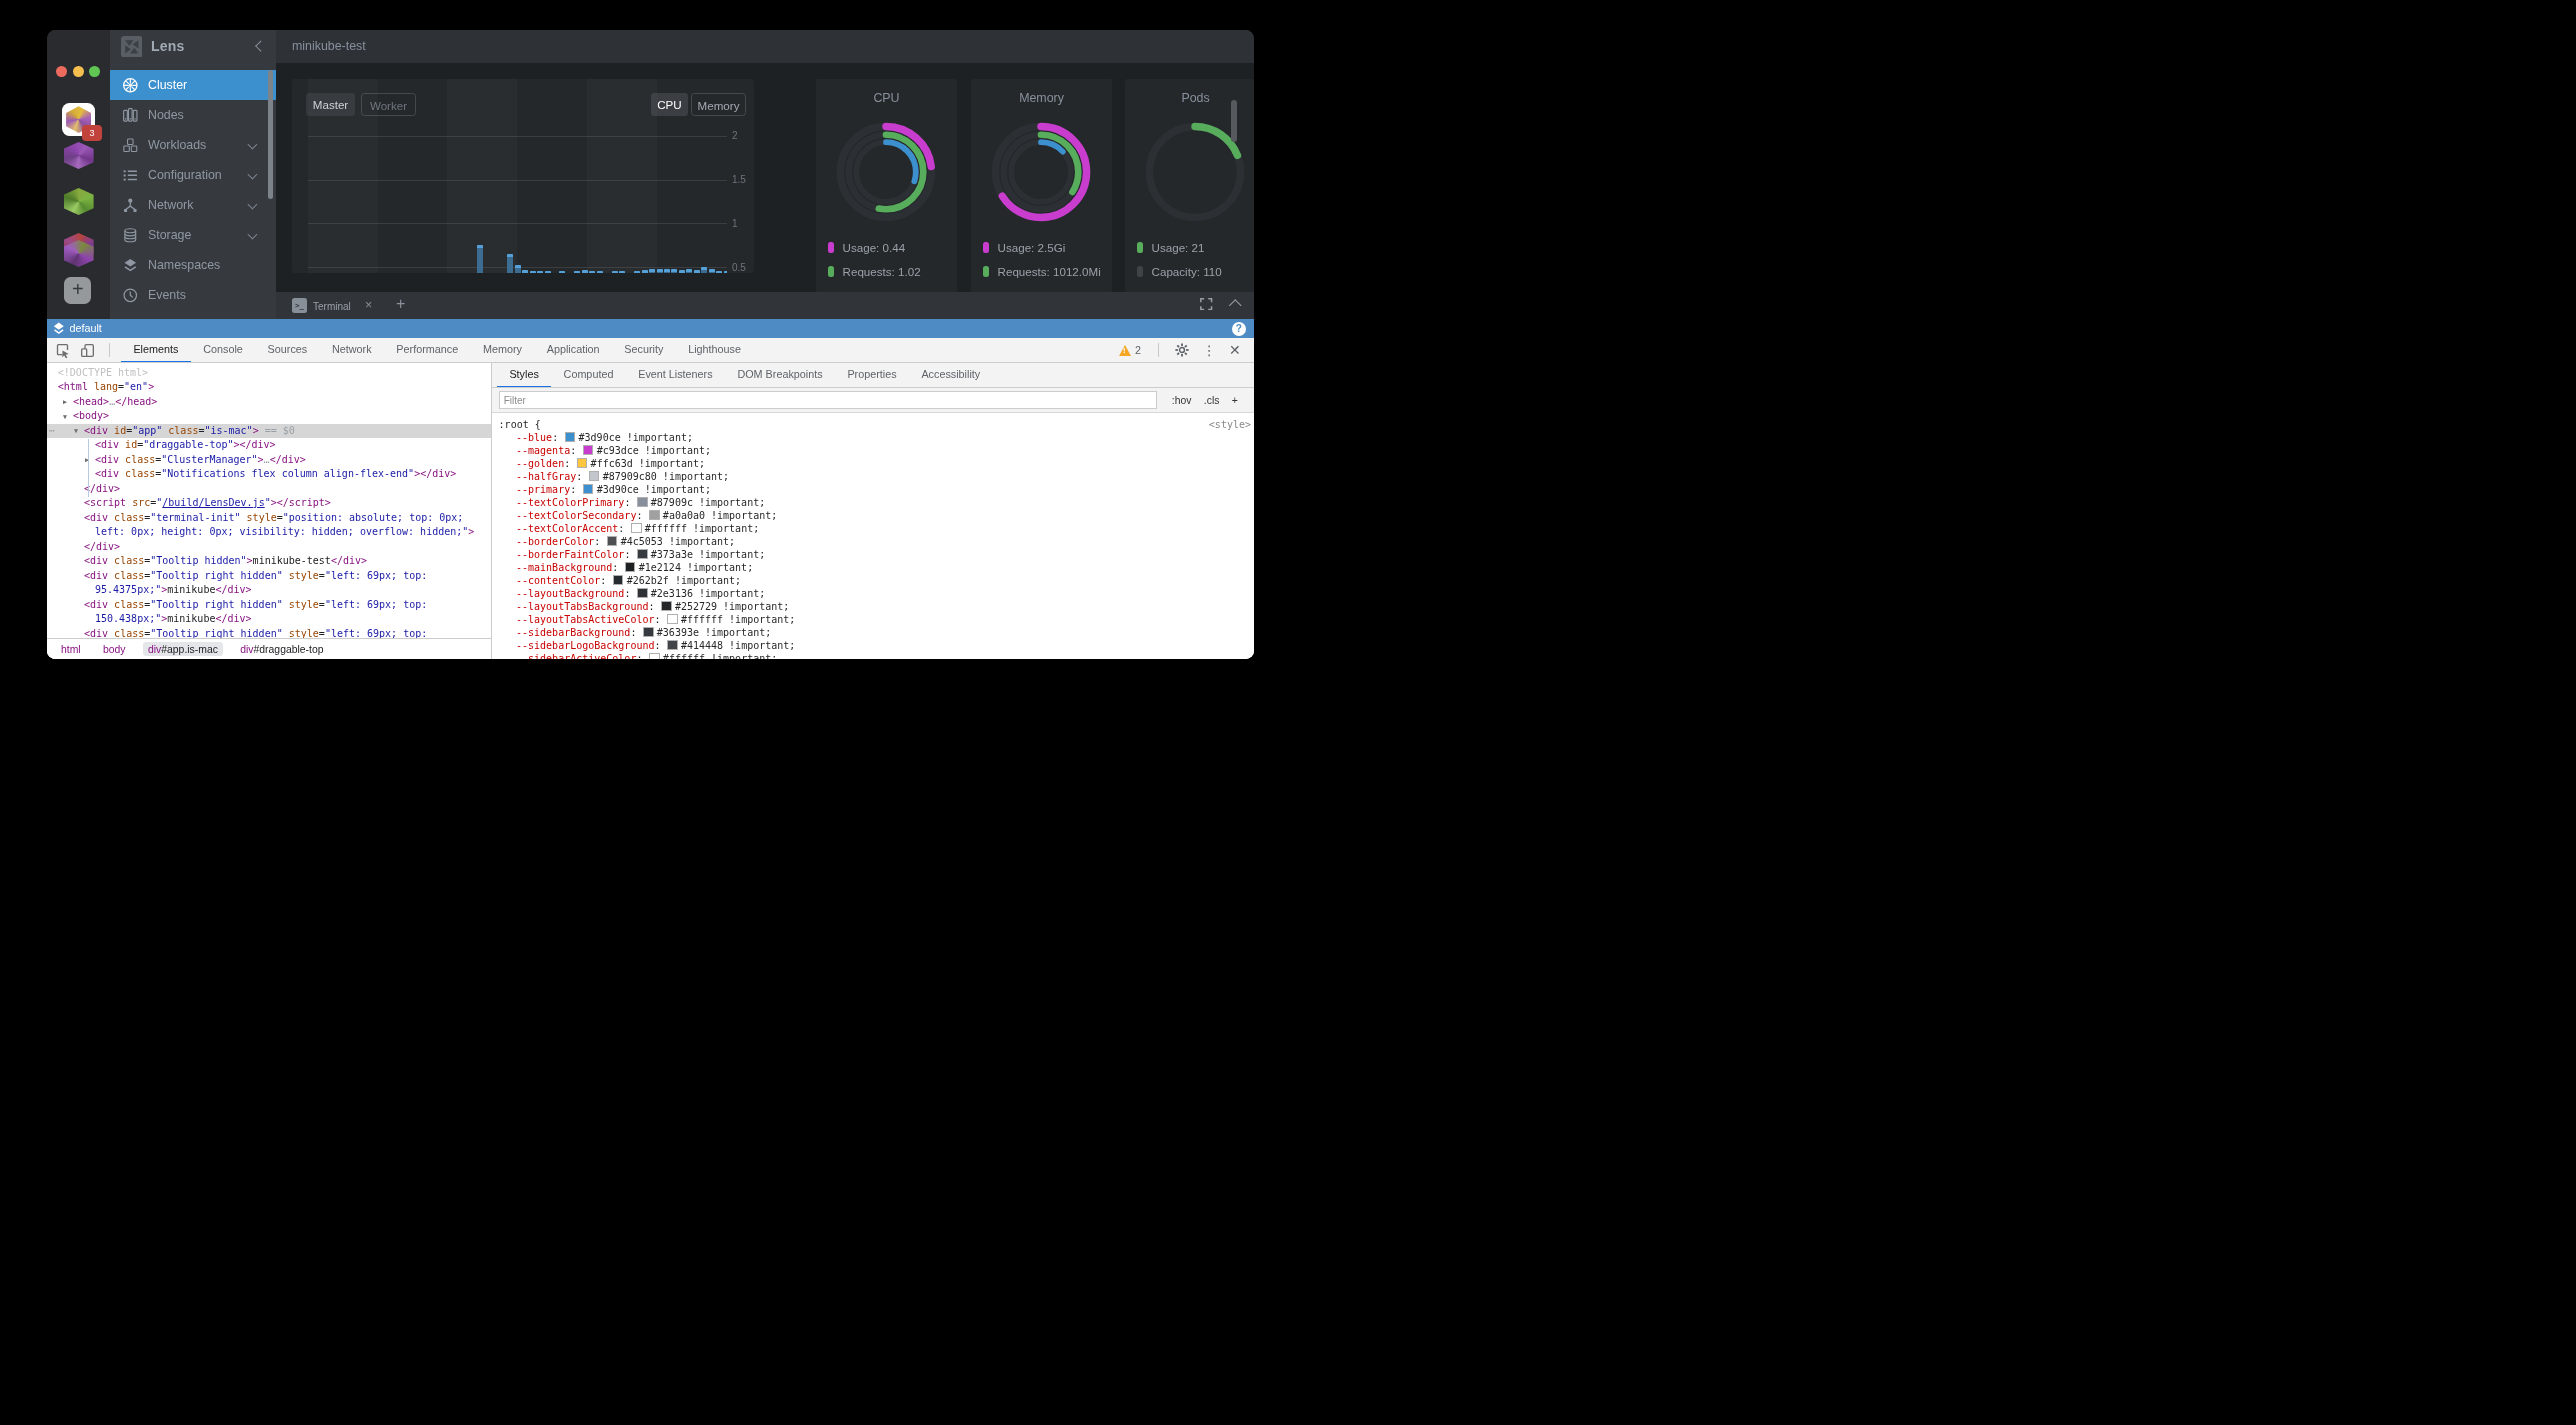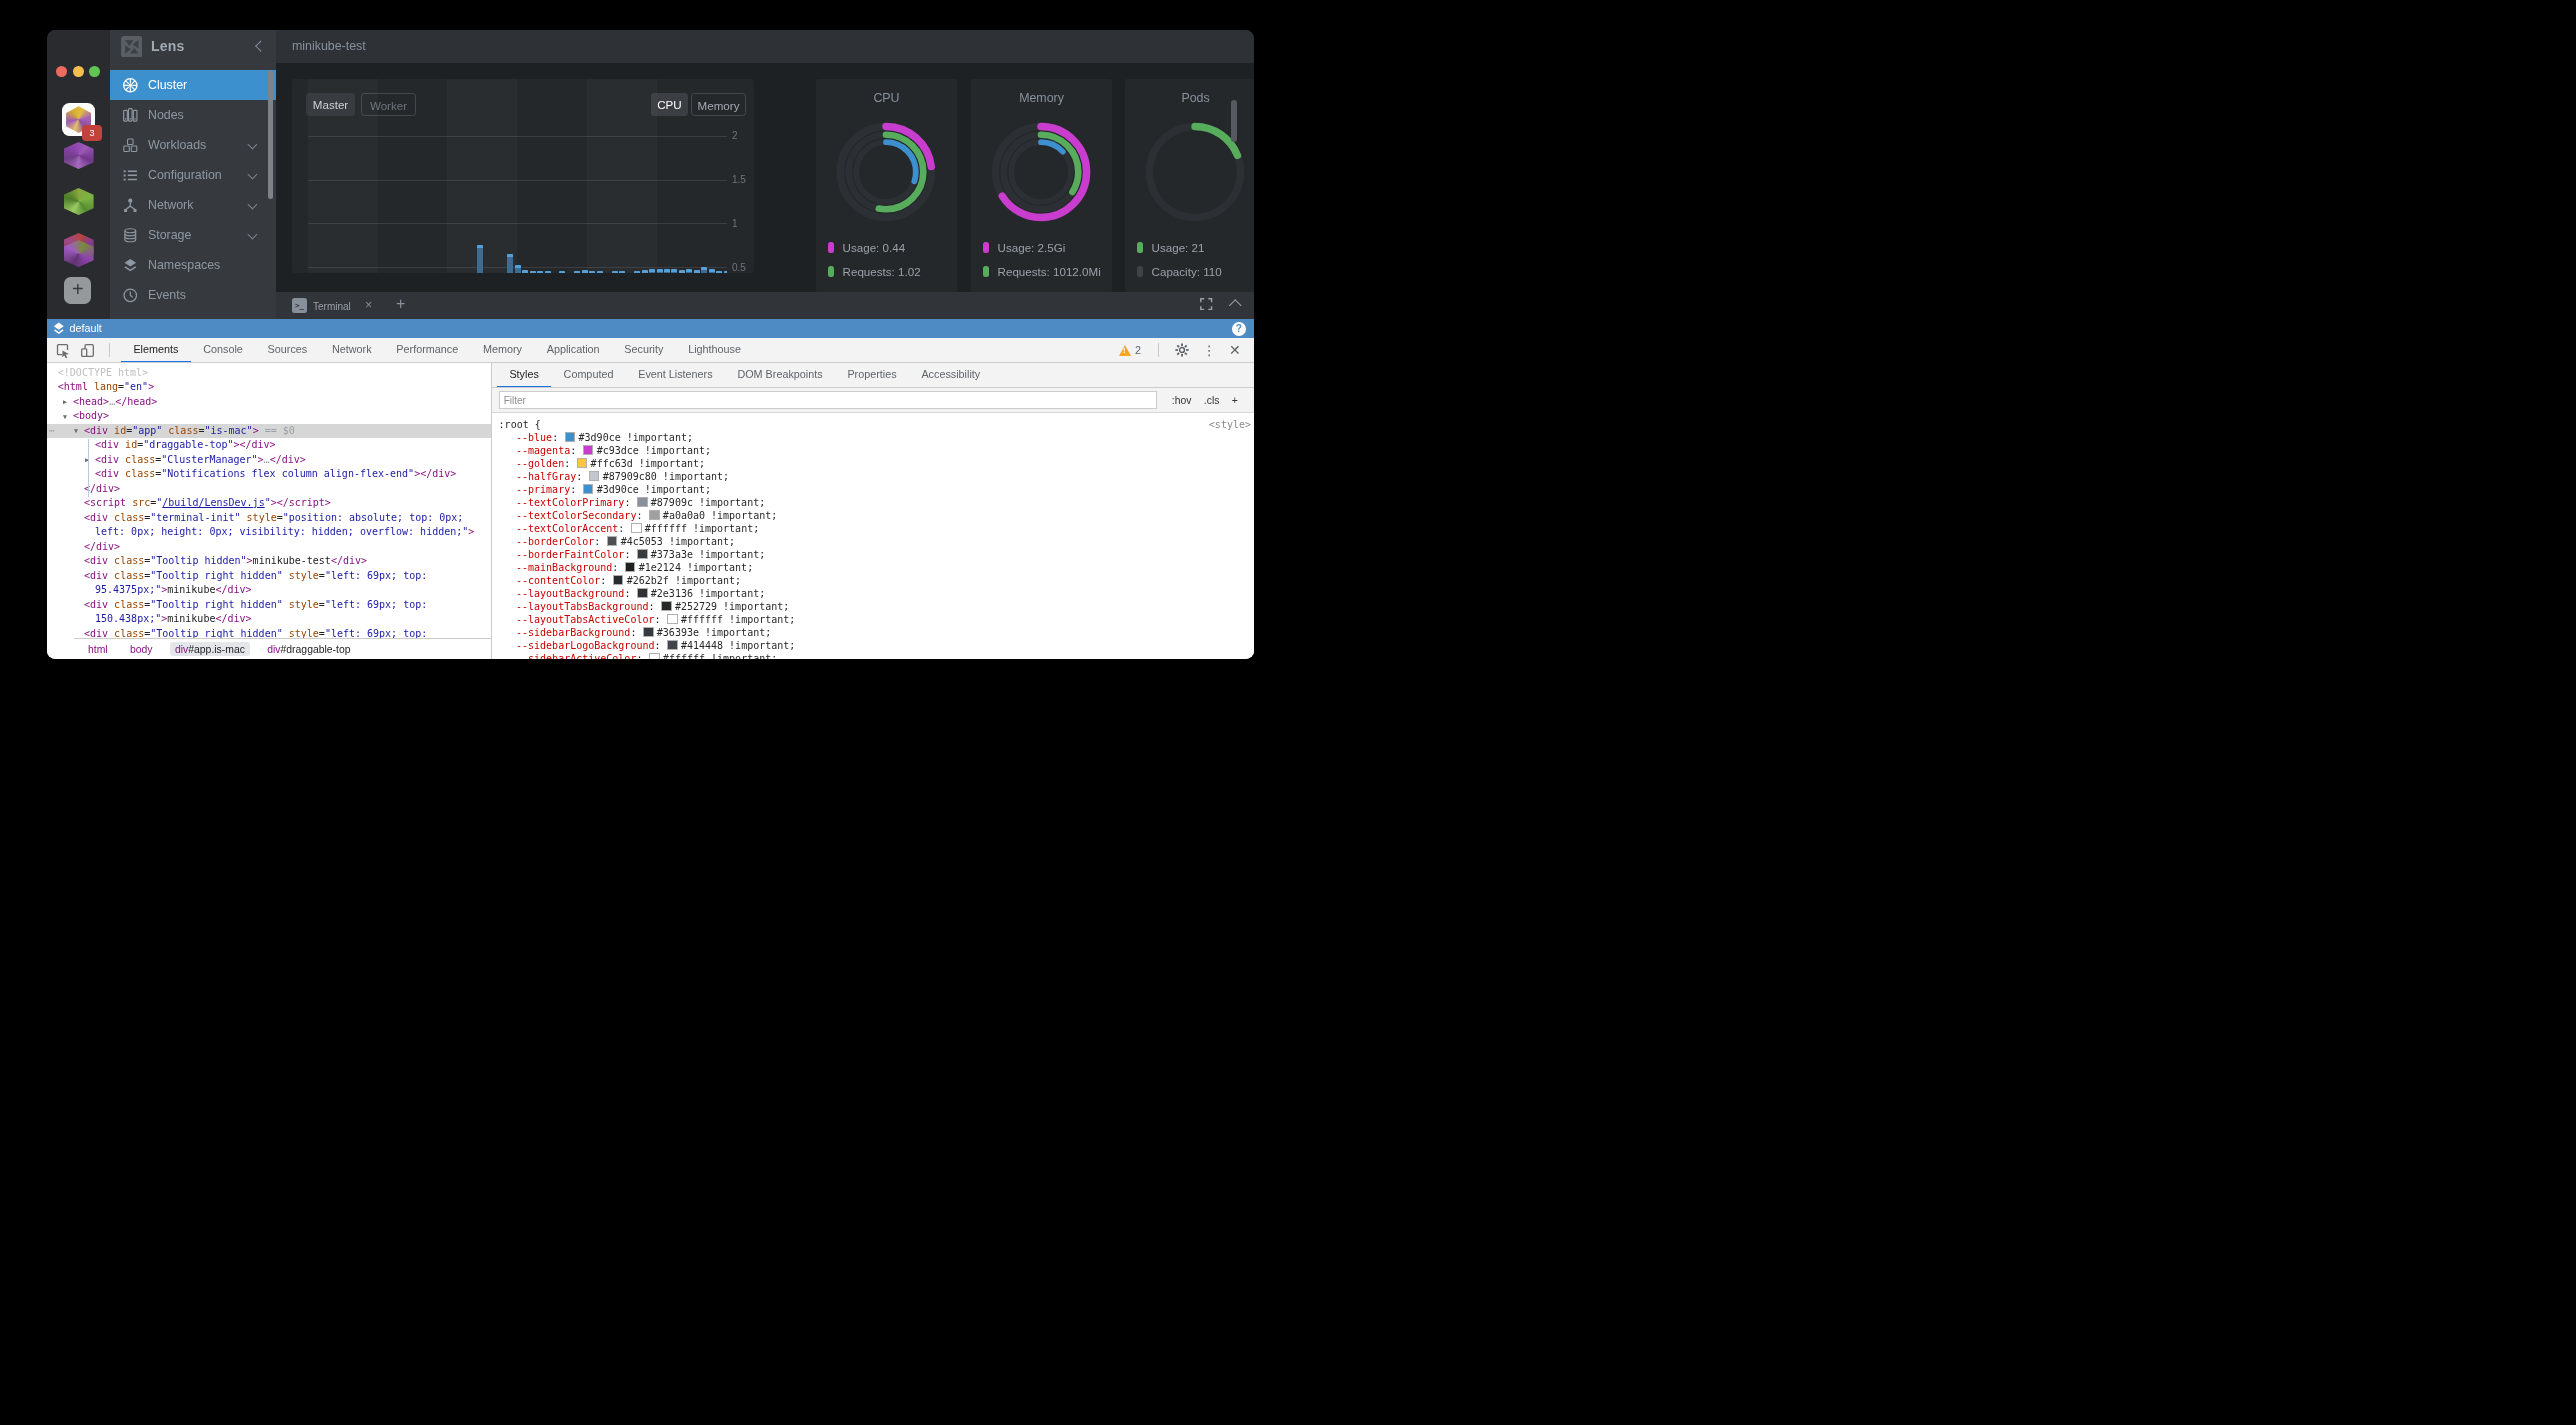--- a/index.html
+++ b/index.html
@@ -102,21 +102,21 @@
   .dom-row{position:relative;line-height:14.5px;white-space:nowrap;}
   .dom-row.sel{background:#d6d6d6;}
   .dom-arrow{position:absolute;font-size:6.6px;color:#6e6e6e;top:0.8px;}
   .dom-gutter{position:absolute;left:1.7px;color:#9aa0a6;}
   .tk-tag{color:#881280}.tk-attr{color:#994500}.tk-val{color:#1a1aa6}.tk-plain{color:#202124}
   .tk-gray{color:#9aa0a6}.tk-doc{color:#c0c0c0}
   .tk-link{color:#1a1aa6;text-decoration:underline}
   .indent-guide{position:absolute;left:41px;top:76px;width:0.8px;height:58px;background:#b9c9e0;}
 
   .statusbar{position:absolute;left:0;bottom:0;right:0;height:20px;background:#fff;border-top:0.8px solid #ccc;
-             display:flex;align-items:center;gap:12.4px;padding-left:9px;font-size:10.4px;margin-left:27px;}
+             display:flex;align-items:center;gap:12.4px;padding-left:9px;font-size:10.4px;}
   .crumb{display:flex;padding:1.7px 5px;border-radius:3.3px;}
   .crumb.sel{background:#e4e6e9;}
 
   .sub-tabs{position:absolute;left:0;top:0;right:0;height:25px;background:#f3f3f3;border-bottom:0.8px solid #cdcdcd;
             box-sizing:border-box;display:flex;padding-left:5px;}
   .filter-row{position:absolute;left:0;top:25px;right:0;height:25px;background:#f3f3f3;
               border-bottom:0.8px solid #d7d7d7;box-sizing:border-box;display:flex;align-items:center;}
   .filter-input{margin-left:6.6px;width:648px;height:16px;border:0.8px solid #ccc;background:#fff;font-size:10px;
                 padding:0 4.1px;color:#333;font-family:"Liberation Sans",sans-serif;}
   .filter-input::placeholder{color:#8c8c8c;}

